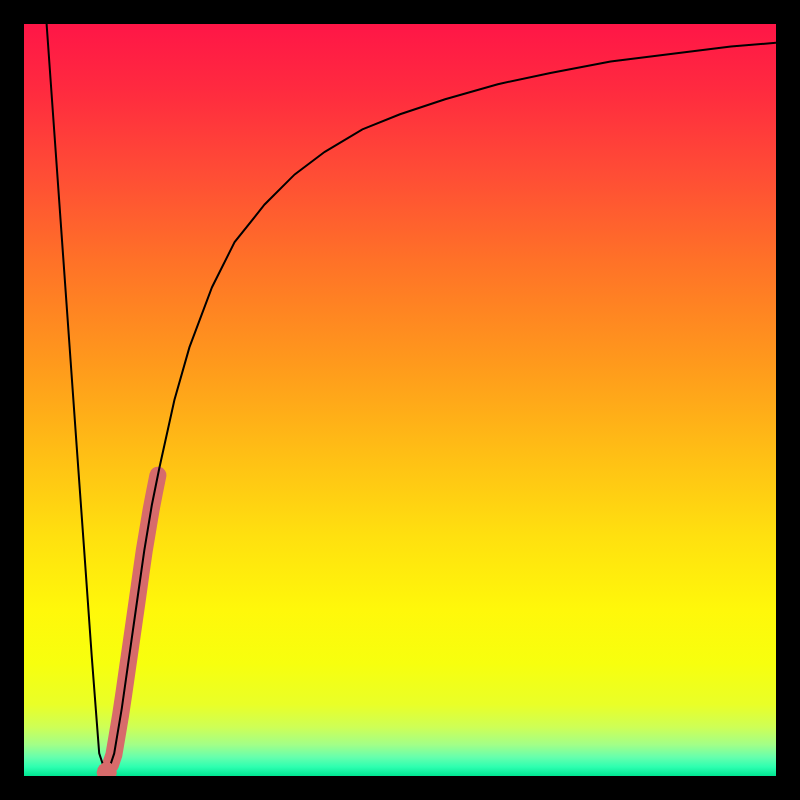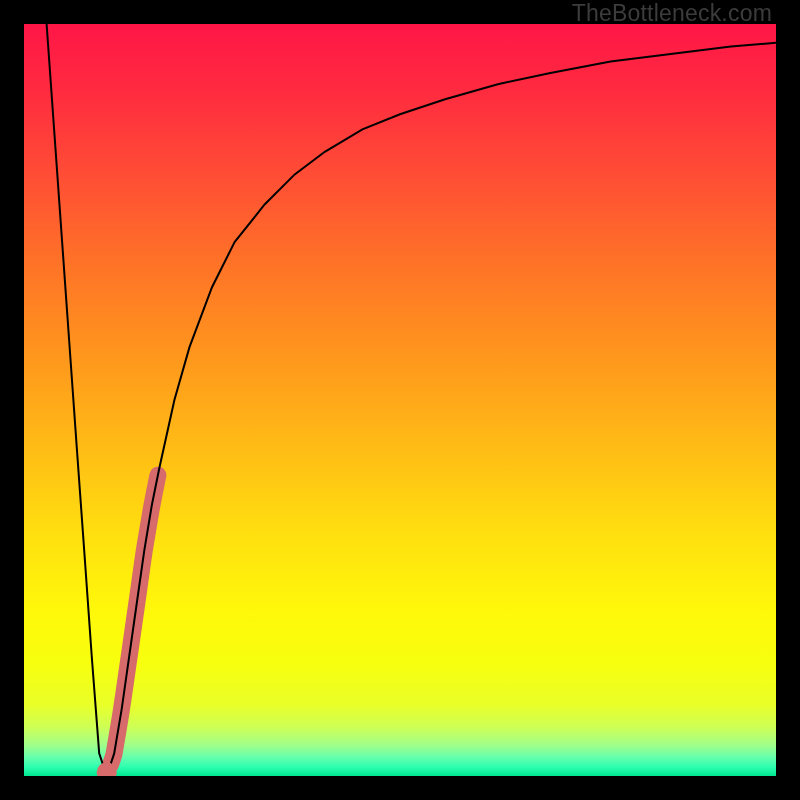--- a/index.html
+++ b/index.html
@@ -66,14 +66,13 @@
             <stop offset="100%" stop-color="#00e692"></stop>
           </linearGradient>
       </defs>
       <rect x="0" y="0" width="752" height="752" fill="url(#bg-grad)"></rect>
       <path id="hl-path" fill="none" stroke-linecap="round" d="M86.5 740.7 L89.9 730.6 L93.2 711.4 L96.6 691.1 L100.0 668.5 L103.4 644.8 L106.8 621.2 L110.2 597.5 L113.6 573.8 L116.9 550.1 L120.3 526.4 L123.7 506.1 L127.1 485.8 L130.5 468.1 L133.9 451.2 " stroke="#d76b6b" stroke-width="17"></path>
       <path id="curve-path" fill="none" stroke="#000" stroke-width="2" d="M22.6 0.0 L30.1 105.3 L37.6 210.6 L45.1 315.8 L52.6 421.1 L60.2 526.4 L67.7 631.7 L75.2 729.4 L82.7 752.0 L90.2 729.4 L97.8 684.3 L105.3 631.7 L112.8 579.0 L120.3 526.4 L127.8 481.3 L135.4 443.7 L150.4 376.0 L165.4 323.4 L188.0 263.2 L210.6 218.1 L240.6 180.5 L270.7 150.4 L300.8 127.8 L338.4 105.3 L376.0 90.2 L421.1 75.2 L473.8 60.2 L526.4 48.9 L586.6 37.6 L646.7 30.1 L706.9 22.6 L752.0 18.8 "></path>
       <circle id="marker-dot" cx="82.7" cy="748.2" r="10" fill="#d76b6b"></circle>
     </svg>
   </div>
 
-  <div class="watermark">TheBottleneck.com</div>
 </div>
 
 </body></html>

